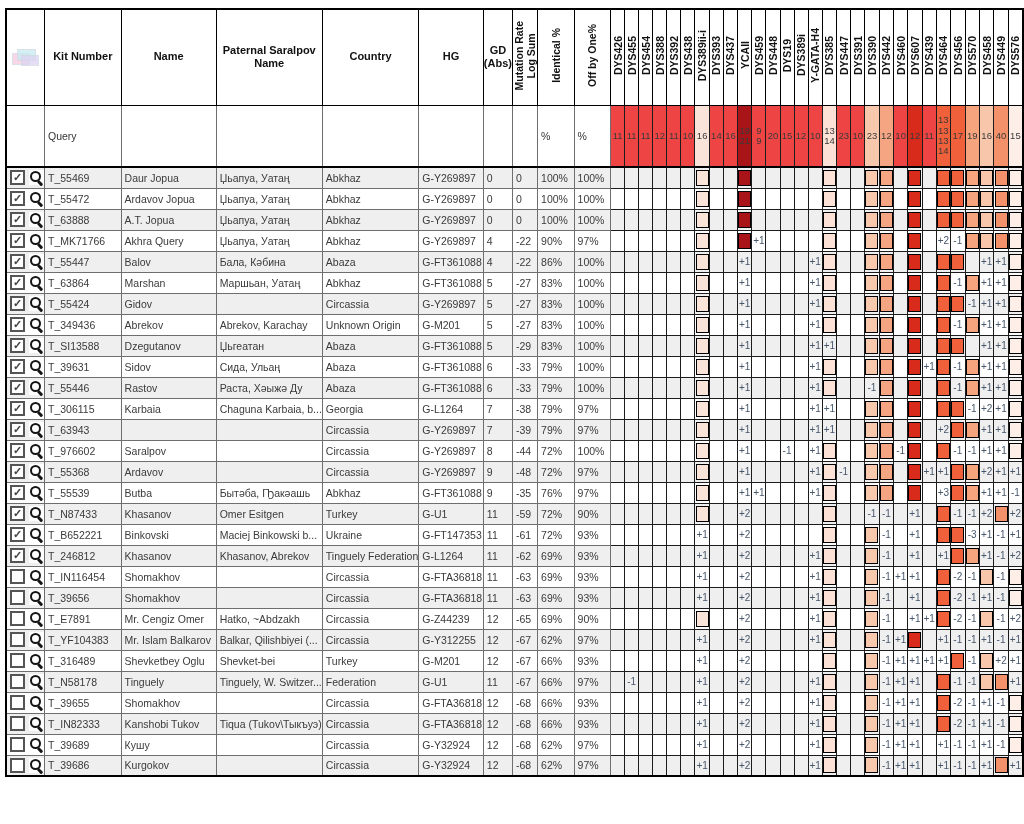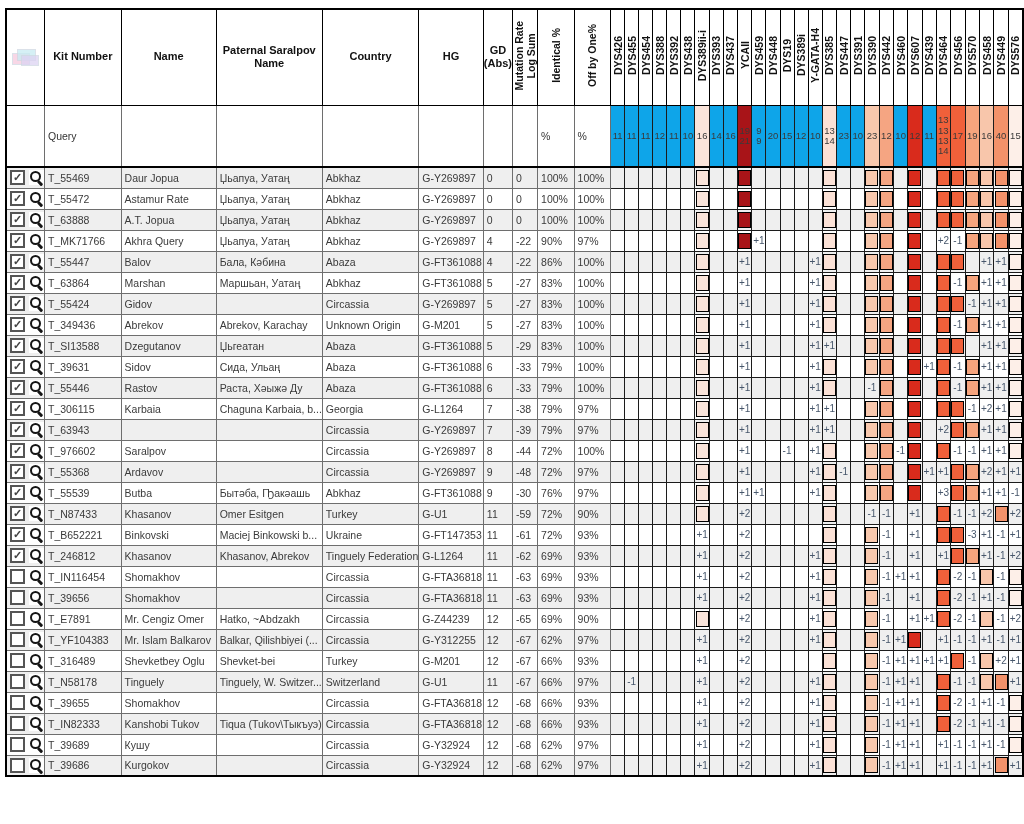--- a/index.html
+++ b/index.html
@@ -2,21 +2,21 @@
 <html><head>
 <meta charset="utf-8">
 <style>
   html,body { margin:0; padding:0; background:#fff; }
   .wrap {
     width:1024px; height:824px; overflow:hidden; background:#fff;
     font-family:"Liberation Sans", sans-serif; position:relative;
   }
   table.grid {
     border-collapse:collapse; table-layout:fixed;
-    margin:8px 0 0 5px; border:2px solid #000; background:#0ea5e9;
+    margin:8px 0 0 5px; border:2px solid #000; background:#ef4444;
   }
   
   th, td { padding:0; margin:0; overflow:hidden; }
   .lft { border:1px solid #6e6e6e; }
   .mk  { border:1px solid #1c1c1c; }
   tr.hdr th { border-color:#000; background:#fff; vertical-align:middle; }
   tr.hdr { height:96px; }
   tr.hdr th.txt { font-size:11px; font-weight:bold; color:#111; text-align:center; line-height:1.25; }
   .vtext {
     display:inline-block; writing-mode:vertical-rl; transform:rotate(180deg);
@@ -242,21 +242,21 @@
           <td class="mk"><span class="sq" style="background: rgb(240, 96, 58);"></span></td>
           <td class="mk"><span class="sq" style="background: rgb(240, 96, 58);"></span></td>
           <td class="mk"><span class="sq" style="background: rgb(246, 164, 125);"></span></td>
           <td class="mk"><span class="sq" style="background: rgb(248, 198, 171);"></span></td>
           <td class="mk"><span class="sq" style="background: rgb(243, 146, 106);"></span></td>
           <td class="mk"><span class="sq" style="background: rgb(253, 239, 232);"></span></td>
         </tr>
         <tr class="row odd">
           <td class="lft act"><span class="cb">✓</span><span class="mag"></span></td>
           <td class="lft">T_55472</td>
-          <td class="lft">Astamur Rate</td>
+          <td class="lft">Ardavov Jopua</td>
           <td class="lft">Џьапуа, Уатаң</td>
           <td class="lft">Abkhaz</td>
           <td class="lft">G-Y269897</td>
           <td class="lft">0</td>
           <td class="lft">0</td>
           <td class="lft">100%</td>
           <td class="lft">100%</td>
           <td class="mk"></td>
           <td class="mk"></td>
           <td class="mk"></td>
@@ -821,21 +821,21 @@
           <td class="mk">+1</td>
         </tr>
         <tr class="row odd">
           <td class="lft act"><span class="cb">✓</span><span class="mag"></span></td>
           <td class="lft">T_55539</td>
           <td class="lft">Butba</td>
           <td class="lft">Бытәба, Ҧакәашь</td>
           <td class="lft">Abkhaz</td>
           <td class="lft">G-FT361088</td>
           <td class="lft">9</td>
-          <td class="lft">-30</td>
+          <td class="lft">-35</td>
           <td class="lft">76%</td>
           <td class="lft">97%</td>
           <td class="mk"></td>
           <td class="mk"></td>
           <td class="mk"></td>
           <td class="mk"></td>
           <td class="mk"></td>
           <td class="mk"></td>
           <td class="mk"><span class="sq" style="background: rgb(250, 228, 218);"></span></td>
           <td class="mk"></td>
@@ -1187,21 +1187,21 @@
           <td class="mk">-1</td>
           <td class="mk"><span class="sq" style="background: rgb(248, 198, 171);"></span></td>
           <td class="mk">+2</td>
           <td class="mk">+1</td>
         </tr>
         <tr class="row even">
           <td class="lft act"><span class="cb"></span><span class="mag"></span></td>
           <td class="lft">T_N58178</td>
           <td class="lft">Tinguely</td>
           <td class="lft">Tinguely, W. Switzer...</td>
-          <td class="lft">Switzerland</td>
+          <td class="lft">Federation</td>
           <td class="lft">G-U1</td>
           <td class="lft">11</td>
           <td class="lft">-67</td>
           <td class="lft">66%</td>
           <td class="lft">97%</td>
           <td class="mk"></td>
           <td class="mk">-1</td>
           <td class="mk"></td>
           <td class="mk"></td>
           <td class="mk"></td>

